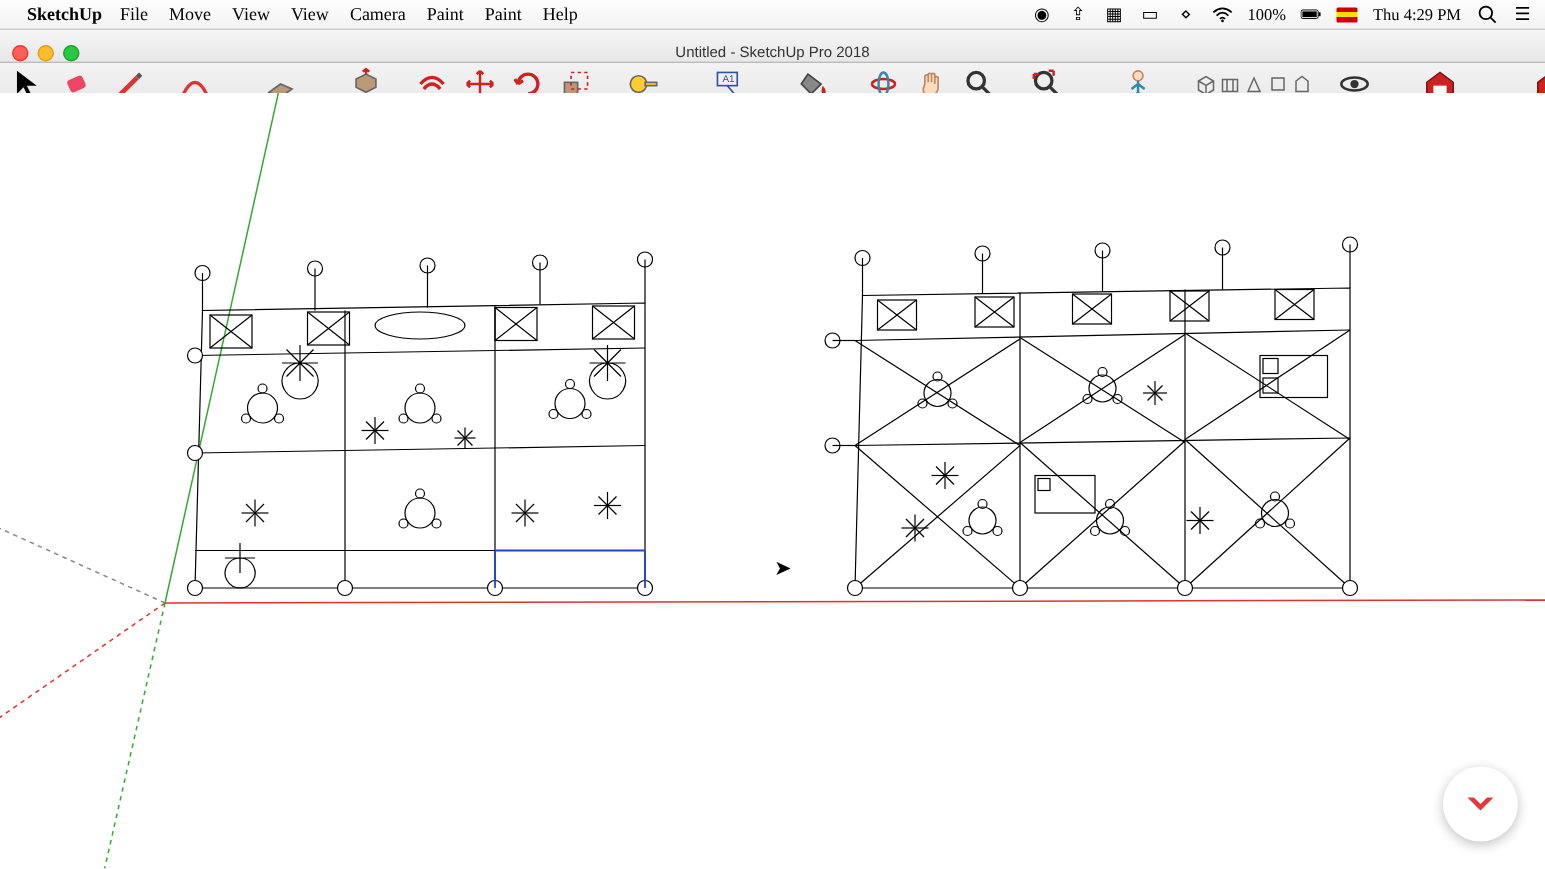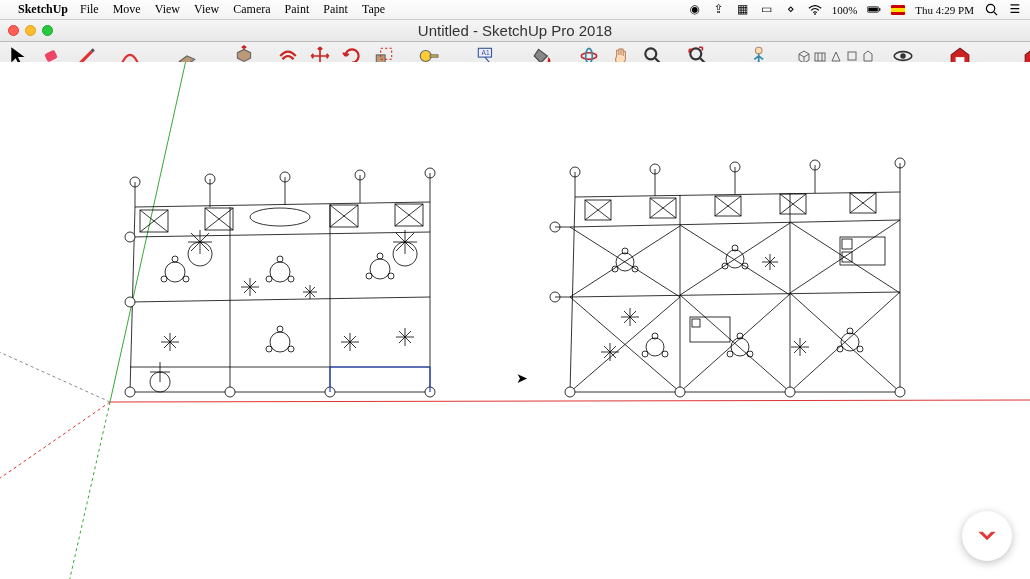--- a/index.html
+++ b/index.html
@@ -31,23 +31,23 @@
   .menubar .right { margin-left: auto; display: flex; align-items: center; gap: 10px; font-size: 11px; }
   .menubar .right .ico { width: 14px; height: 14px; display: inline-flex; align-items:center; justify-content:center; font-size:12px;}
   .menubar .flag { width:14px; height:10px; background: linear-gradient(to bottom, #c00 0 33%, #ffde00 33% 66%, #c00 66% 100%); display:inline-block; border-radius:1px;}
 
   
   .titlebar {
     height: 22px;
     background: linear-gradient(#f6f6f6, #e7e7e7);
     border-bottom: 1px solid #bbb;
     display: flex;
-    align-items: center;
+    align-items: flex-end;
     padding-left: 8px;
-    font-size: 15px;
+    font-size: 10px;
     position: relative;
   }
   .titlebar .dots { display: flex; gap: 6px; }
   .titlebar .dot { width: 11px; height: 11px; border-radius: 50%; }
   .dot.red { background:#ff5f57; border:1px solid #e33e32;}
   .dot.yellow{ background:#ffbd2e; border:1px solid #e09e1a;}
   .dot.green{ background:#28c940; border:1px solid #17a62b;}
   .titlebar .title { position:absolute; left:0; right:0; text-align:center; color:#333; pointer-events:none;}
 
   
@@ -109,21 +109,21 @@
 <div class="menubar">
   <span class="apple"></span>
   <span class="app-name">SketchUp</span>
   <span class="menu-item">File</span>
   <span class="menu-item">Move</span>
   <span class="menu-item">View</span>
   <span class="menu-item">View</span>
   <span class="menu-item">Camera</span>
   <span class="menu-item">Paint</span>
   <span class="menu-item">Paint</span>
-  <span class="menu-item">Tape</span>
+  <span class="menu-item">Help</span>
   <div class="right">
     <span class="ico">◉</span>
     <span class="ico">⇪</span>
     <span class="ico">▦</span>
     <span class="ico">▭</span>
     <span class="ico">⋄</span>
     <span class="ico">
       <svg viewBox="0 0 16 12" width="14" height="12">
           <path d="M1 4 Q8 -2 15 4 M3.5 6.5 Q8 2 12.5 6.5 M6 9 Q8 7 10 9" fill="none" stroke="#000" stroke-width="1.3"></path>
           <circle cx="8" cy="10.5" r="1" fill="#000"></circle>

